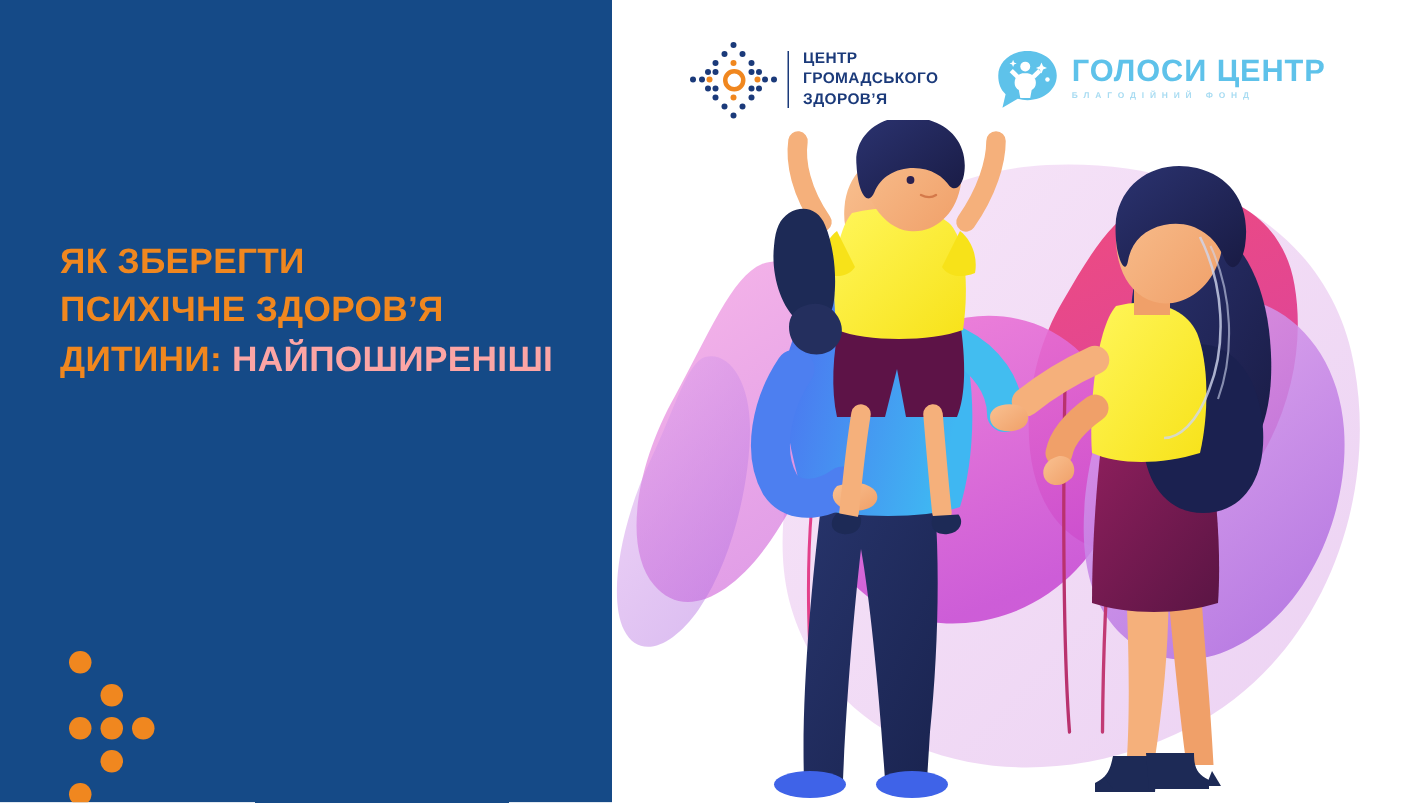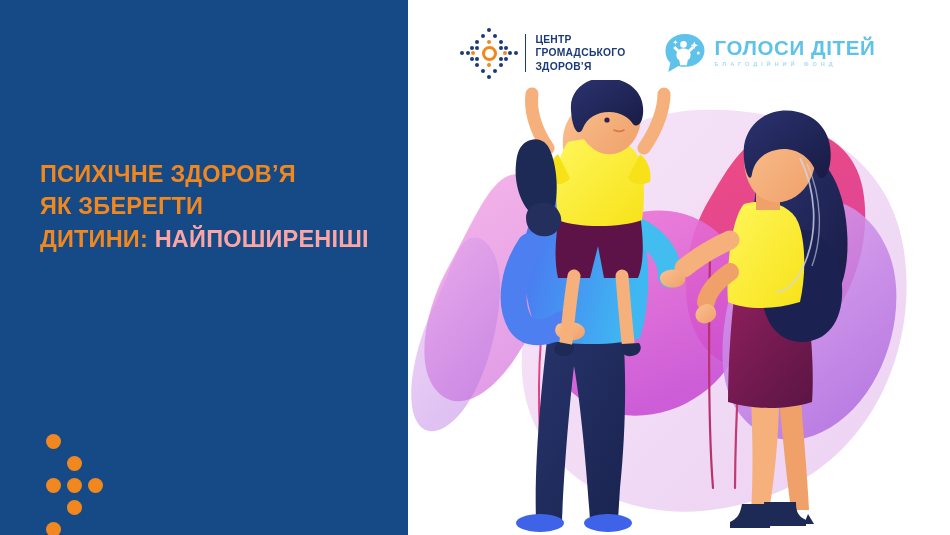--- a/index.html
+++ b/index.html
@@ -74,24 +74,24 @@
 </style>
 </head>
 <body>
 
 <div id="stage">
 
   <div class="left-panel">
 
     <div class="headline">
       <span class="ln">
-        <span class="hl-orange">ПСИХІЧНЕ ЗДОРОВ’Я</span>
+        <span class="hl-orange">ЯК ЗБЕРЕГТИ</span>
       </span>
       <span class="ln">
-        <span class="hl-orange">ЯК ЗБЕРЕГТИ</span>
+        <span class="hl-orange">ПСИХІЧНЕ ЗДОРОВ’Я</span>
       </span>
       <span class="ln">
         <span class="hl-orange">ДИТИНИ:</span><span class="hl-white"> НАЙПОШИРЕНІШІ</span>
       </span>
     </div>
 
     <div class="dot-motif">
       <i style="left:0px;  top:0px;"></i>
       <i style="left:21px; top:22px;"></i>
       <i style="left:0px;  top:44px;"></i>
@@ -160,21 +160,21 @@
             <circle cx="20.5" cy="12.4" r="3.3" fill="#ffffff"></circle>
             <path d="M20.5 16.6c-4.2 0-7.1 2.7-7.1 6.6 0 2.3 1.1 4 2.8 4.8l1 5.3h6.6l1-5.3c1.7-.8 2.8-2.5 2.8-4.8 0-3.9-2.9-6.6-7.1-6.6z" fill="#ffffff"></path>
             <path d="M14.4 20.3l-4.3-4.2 2.1-2.1 4.5 4.4z" fill="#ffffff"></path>
             <path d="M27 20.3l4.3-4.2-2.1-2.1-4.5 4.4z" fill="#ffffff"></path>
             <path d="M31.3 9.6l1.1 2.6 2.6 1.1-2.6 1.1-1.1 2.6-1.1-2.6-2.6-1.1 2.6-1.1z" fill="#ffffff"></path>
             <path d="M12.4 7.9l.7 1.7 1.7.7-1.7.7-.7 1.7-.7-1.7-1.7-.7 1.7-.7z" fill="#ffffff"></path>
             <circle cx="35.3" cy="21" r="1.5" fill="#ffffff"></circle>
           </svg>
         </div>
         <div class="gd-text">
-          <div class="gd-title">ГОЛОСИ ДІТЕЙ</div>
+          <div class="gd-title">ГОЛОСИ ЦЕНТР</div>
           <div class="gd-sub">БЛАГОДІЙНИЙ ФОНД</div>
         </div>
       </div>
     </div>
 
     <div class="illustration">
       <svg viewBox="0 0 542 455" xmlns="http://www.w3.org/2000/svg">
         <defs>
           <linearGradient id="gLilac" x1="0" y1="0" x2="1" y2="1">
             <stop offset="0" stop-color="#f7e5f8"></stop>

